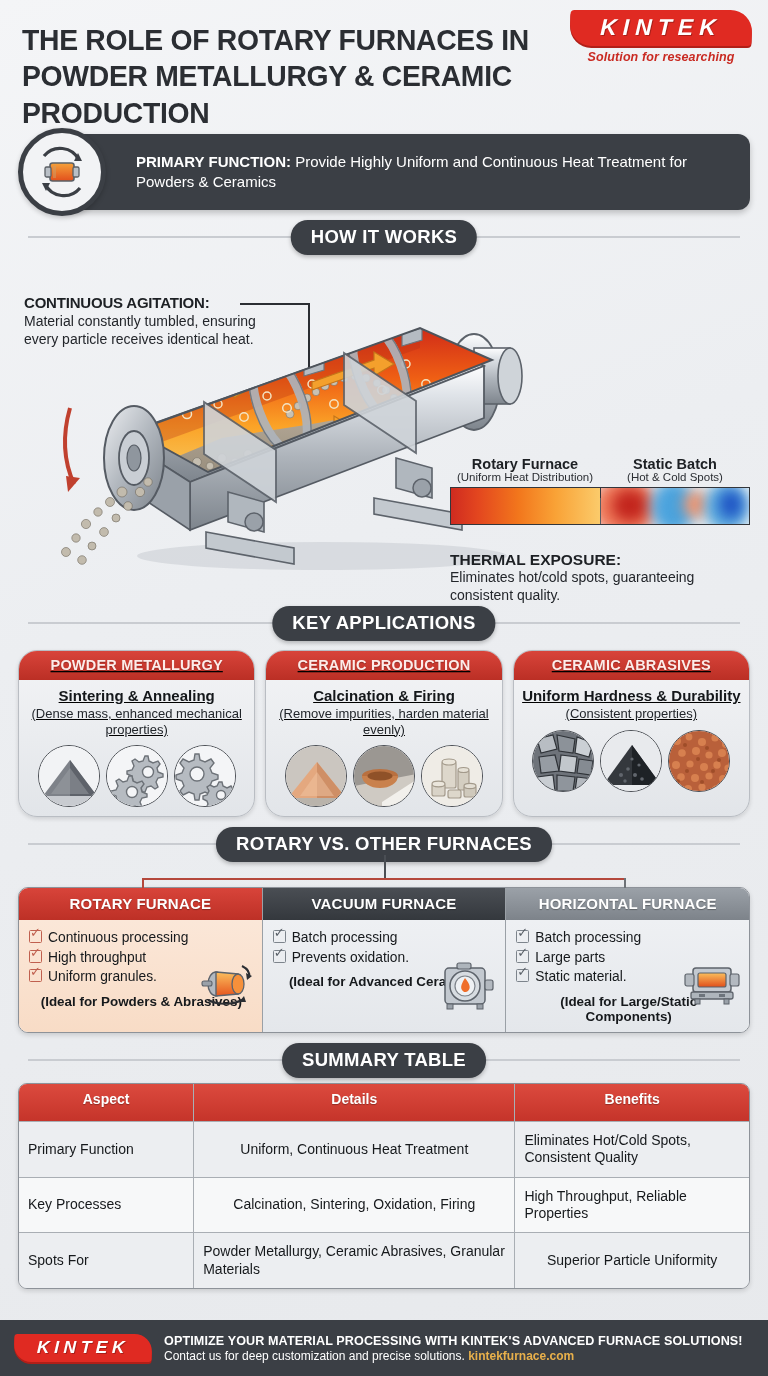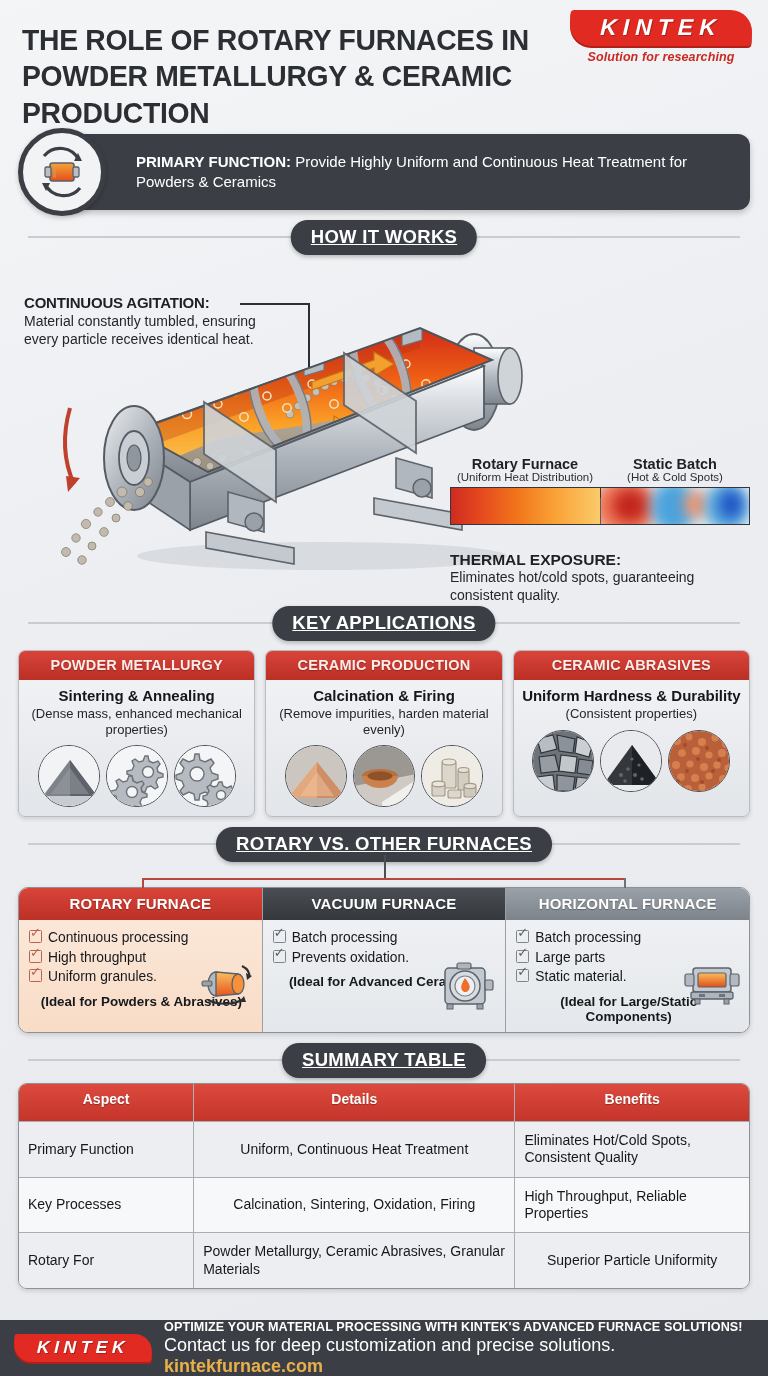--- a/index.html
+++ b/index.html
@@ -60,21 +60,20 @@
 
   
   .sec-head { position:relative; height:34px; margin: 0 18px; }
   .sec-line { position:absolute; left:10px; right:10px; top:16px; height:2px; background:#c9ccd1; }
   .pill {
     position:absolute; left:50%; transform:translateX(-50%); top:0;
     background:#3b3f45; color:#fff; border-radius:17px;
     padding:6px 20px 7px 20px; font-size:18.5px; font-weight:800;
     letter-spacing:.3px; white-space:nowrap;
     box-shadow:0 2px 4px rgba(0,0,0,.25);
-    text-decoration:underline;
   }
 
   
   .how { position:relative; height:350px; margin-top:2px; }
   .callout { position:absolute; left:24px; top:38px; width:260px; }
   .callout-title { font-size:15px; font-weight:800; color:#1d2024; letter-spacing:-.2px; }
   .callout-body { font-size:14px; color:#23262b; line-height:1.26; margin-top:2px; }
   .callout-line { position:absolute; left:240px; top:47px; width:70px; height:1.6px; background:#2b2e33; }
   .callout-vert { position:absolute; left:308px; top:47px; width:1.6px; height:95px; background:#2b2e33; }
   .callout-dot { position:absolute; left:302px; top:136px; width:9px; height:9px; border-radius:50%; background:#1b1d20; }
@@ -93,22 +92,23 @@
   .blob { position:absolute; border-radius:50%; filter: blur(7px); }
   .thermal-drop { position:absolute; left:50%; top:42px; width:1.4px; height:26px; background:#5a5e63; }
   .thermal-cap { margin-top:26px; }
   .thermal-cap h4 { font-size:15.5px; font-weight:800; color:#1d2024; }
   .thermal-cap p { font-size:14px; color:#23262b; line-height:1.26; }
 
   
   .apps { display:flex; gap:10px; margin:10px 18px 0 18px; }
   .app-card {
     flex:1; background:linear-gradient(180deg,#f3f4f6,#e2e5e9);
-    border:1.4px solid #b9bdc3; border-radius:7px; overflow:hidden;
+    border:1.4px solid #b9bdc3; border-radius:19px; overflow:hidden;
     box-shadow:0 2px 4px rgba(0,0,0,.13);
+    text-decoration:underline;
   }
   .app-head {
     background:linear-gradient(180deg,#d8443a,#bb2f25);
     color:#fdece9; font-weight:800; font-size:14.5px; text-align:center;
     padding:6px 2px 7px 2px; letter-spacing:.2px;
     text-shadow:0 1px 1px rgba(0,0,0,.28);
   }
   .app-body { padding:7px 6px 9px 6px; text-align:center; }
   .app-t1 { font-size:15px; font-weight:800; color:#14171a; line-height:1.2; }
   .app-t2 { font-size:13px; color:#22262b; line-height:1.2; margin-top:1px; }
@@ -178,21 +178,21 @@
     position:absolute; left:0; bottom:0; width:768px; height:56px;
     background:#3b3f45; display:flex; align-items:center; padding:0 14px; gap:12px;
   }
   .f-logo { flex:none; width:138px; }
   .f-plate { background:#e02a22; border-radius:3px 18px 3px 18px; padding:3px 8px 4px 8px;
              box-shadow:0 2px 0 #b11f18; transform:skewX(-2deg); }
   .f-plate span { display:block; color:#fff; font-weight:800; font-size:17.5px; letter-spacing:4.5px;
                   text-align:center; font-style:italic; text-shadow:1px 1px 0 rgba(0,0,0,.25); }
   .f-text { color:#fff; }
   .f-l1 { font-size:12.6px; font-weight:800; letter-spacing:.1px; }
-  .f-l2 { font-size:18px; margin-top:1px; }
+  .f-l2 { font-size:12px; margin-top:1px; }
   .f-url { color:#e8b04b; font-weight:800; }
 </style>
 </head>
 <body>
 
 <div class="page">
 
   <div class="header">
     <div class="title">
       <div>THE ROLE OF ROTARY FURNACES IN</div>
@@ -775,21 +775,21 @@
           <td>Primary Function</td>
           <td class="c">Uniform, Continuous Heat Treatment</td>
           <td>Eliminates Hot/Cold Spots, Consistent Quality</td>
         </tr>
         <tr>
           <td>Key Processes</td>
           <td class="c">Calcination, Sintering, Oxidation, Firing</td>
           <td>High Throughput, Reliable Properties</td>
         </tr>
         <tr>
-          <td>Rotary For</td>
+          <td>Spots For</td>
           <td>Powder Metallurgy, Ceramic Abrasives, Granular Materials</td>
           <td class="c">Superior Particle Uniformity</td>
         </tr>
       </tbody>
     </table>
   </div>
 
   <div class="footer">
     <div class="f-logo">
       <div class="f-plate">

